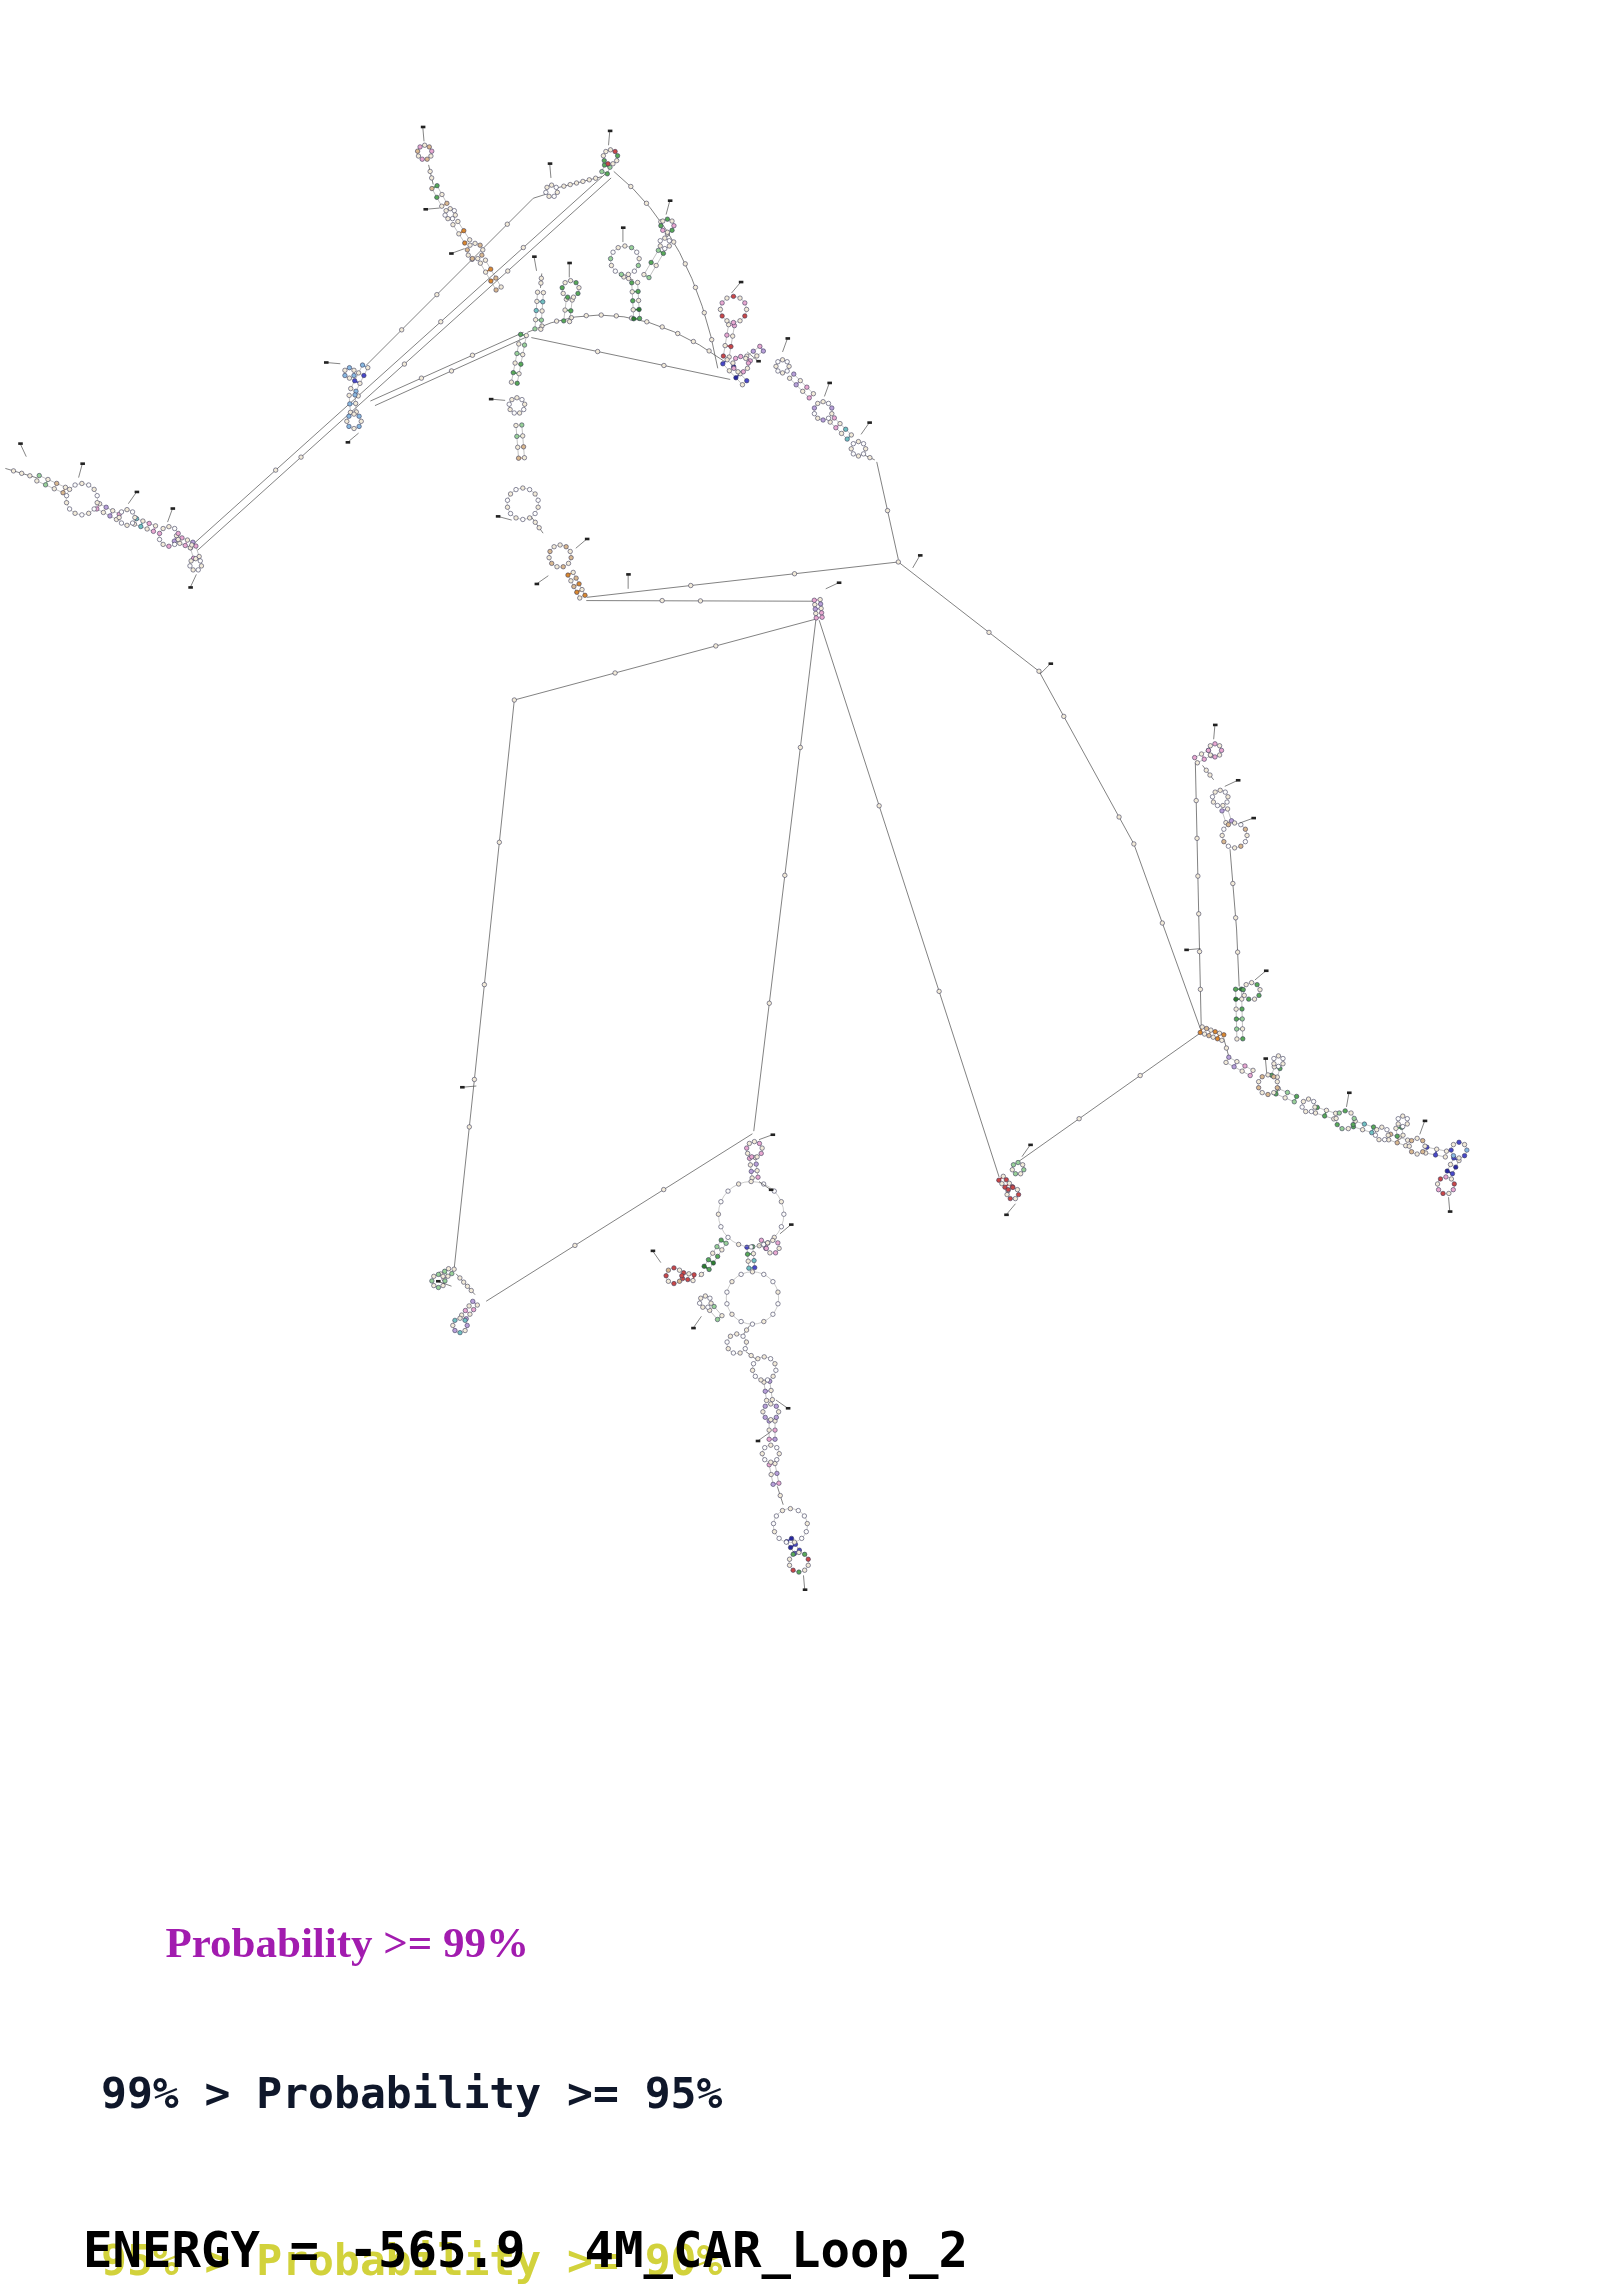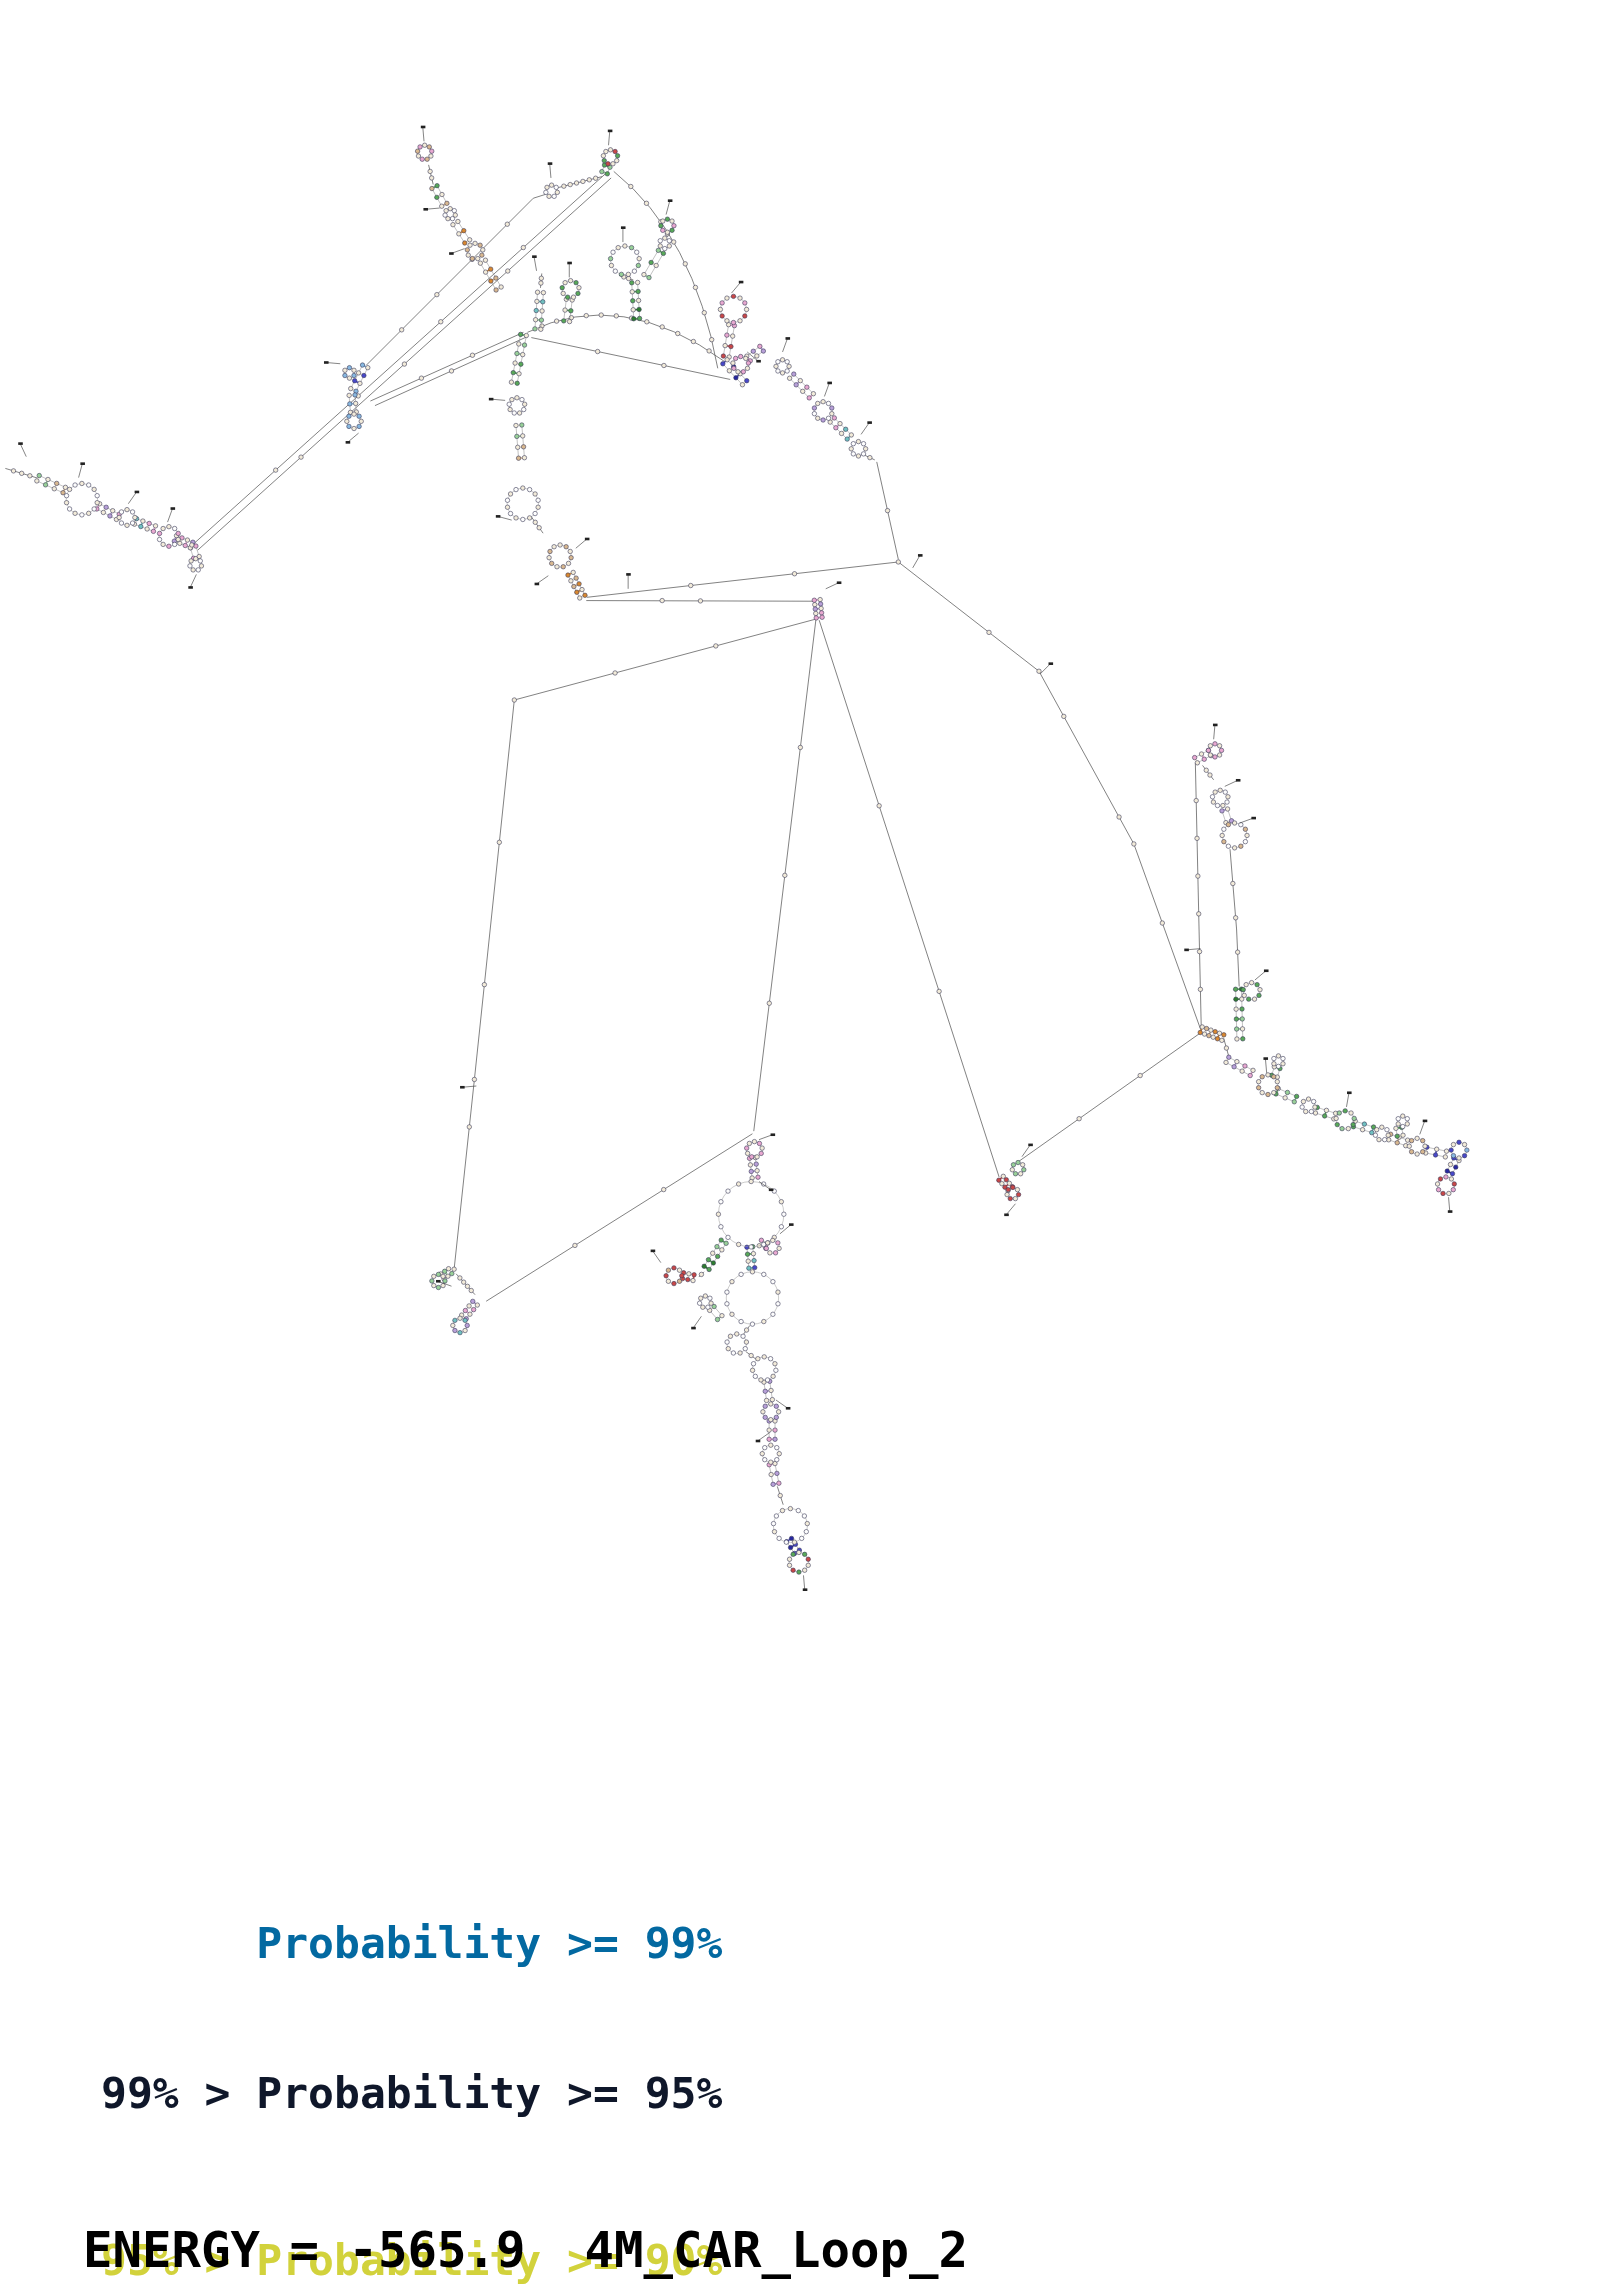--- a/index.html
+++ b/index.html
@@ -1409,21 +1409,21 @@
       <rect x="1602.556349186104" y="1012.4436508138959" width="7" height="4" fill="#222"></rect>
       <line x1="728" y1="1660" x2="706.0837166419816" y2="1661.9174263404484" stroke="#444" stroke-width="1"></line>
       <rect x="703.0837166419816" y="1659.9174263404484" width="7" height="4" fill="#222"></rect>
       <line x1="1835" y1="1450" x2="1813.0837166419817" y2="1451.9174263404484" stroke="#444" stroke-width="1"></line>
       <rect x="1810.0837166419817" y="1449.9174263404484" width="7" height="4" fill="#222"></rect>
       <line x1="960" y1="900" x2="960" y2="878" stroke="#444" stroke-width="1"></line>
       <rect x="957" y="876" width="7" height="4" fill="#222"></rect>
     </svg>
 
   <div id="legend">
-    <div class="legend-line" style="color: #0369a1;">      Probability &gt;= 99%</div>
+    <div class="legend-line" style="color: #a21caf; font-family: Liberation Serif, serif;">      Probability &gt;= 99%</div>
     <div class="legend-line" style="color: #0f172a;">99% &gt; Probability &gt;= 95%</div>
     <div class="legend-line" style="color: rgb(210, 210, 60); margin-top: 17px;">95% &gt; Probability &gt;= 90%</div>
     
     
     
     
     
   </div>
 
   <div id="energy" style="color: rgb(0, 0, 0);">ENERGY = -565.9  4M_CAR_Loop_2</div>

